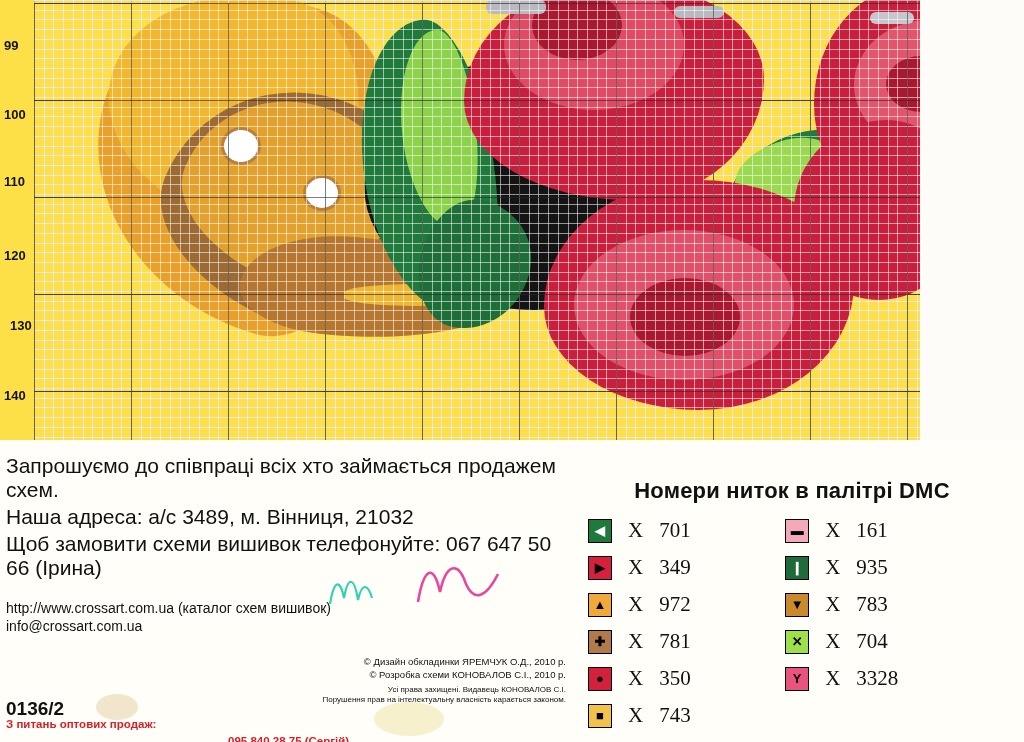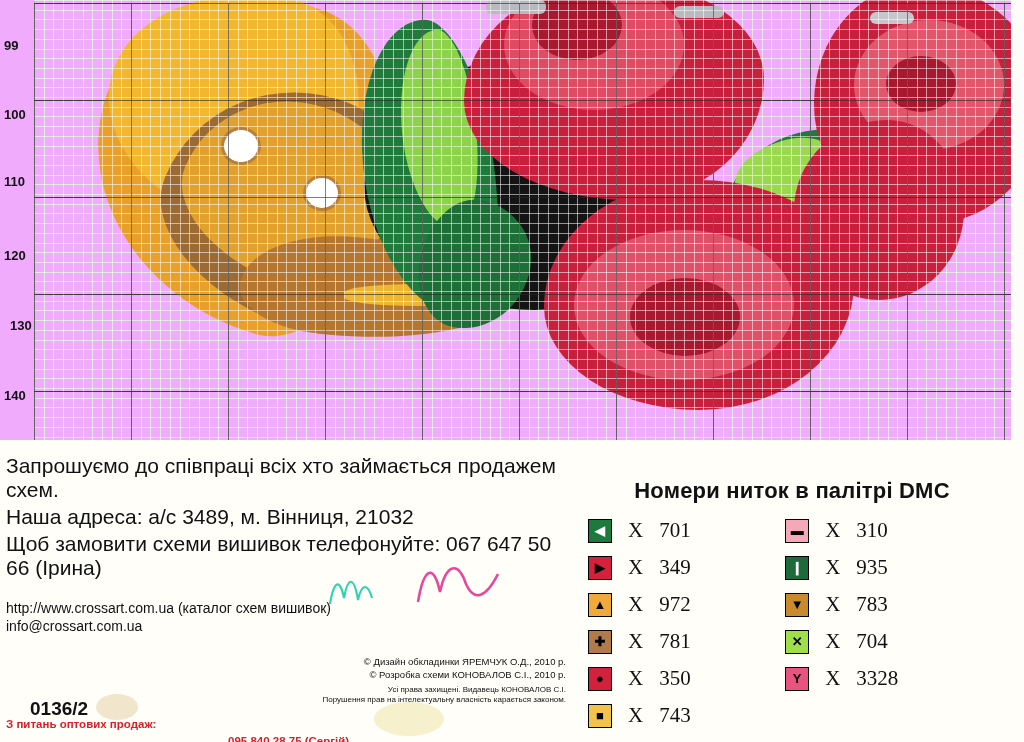--- a/index.html
+++ b/index.html
@@ -5,22 +5,22 @@
   html,body{margin:0;padding:0;}
   body{
     width:1024px;height:742px;
     background:#fdfcf8;
     font-family:"Liberation Sans", sans-serif;
     overflow:hidden;
     position:relative;
   }
   
   #chart-area{
-    position:absolute;left:0;top:0;width:1011px;height:440px;
-    background:#f0abfc;
+    position:absolute;left:0;top:0;width:920px;height:440px;
+    background:#fde047;
     overflow:hidden;
   }
   
   #grid-fine{
     position:absolute;left:34px;top:0;width:990px;height:440px;
     background-image:
       repeating-linear-gradient(to right, #c9c9c9 0px, #c9c9c9 1px, transparent 1px, transparent 9.7px),
       repeating-linear-gradient(to bottom, #c9c9c9 0px, #c9c9c9 1px, transparent 1px, transparent 9.7px);
   }
   #grid-bold{
@@ -47,21 +47,21 @@
   #left-text .l1{font-size:21px;color:#111;margin-bottom:3px;}
   #left-text .blk2{margin-top:20px;}
   #left-text .l2{font-size:14px;color:#111;margin-bottom:2px;}
   #left-text .blk3{margin-top:22px;text-align:right;}
   #left-text .l3{font-size:9.5px;color:#111;margin-bottom:2px;}
   #left-text .l4{font-size:8px;color:#111;margin-bottom:1px;}
   #left-text .blk4{margin-top:14px;position:relative;height:40px;}
   #left-text .red{color:#d81f26;}
   .r-lbl{font-size:11.5px;font-weight:bold;}
   .r-num{font-size:11.5px;font-weight:bold;position:absolute;left:222px;}
-  #doccode{position:absolute;left:6px;top:258px;font-size:19px;font-weight:bold;color:#111;margin-left:24px;}
+  #doccode{position:absolute;left:6px;top:258px;font-size:19px;font-weight:bold;color:#111;}
 
   
   .scribble{position:absolute;}
 
   
   #palette{position:absolute;left:566px;top:38px;width:452px;}
   #palette-title{
     font-size:22px;font-weight:bold;color:#111;text-align:center;
     margin-bottom:14px;letter-spacing:0.2px;
   }
@@ -220,21 +220,21 @@
           <span class="sym-box" style="background:#f2c24a;color:#000000;">■</span>
           <span class="pal-x">X</span>
           <span class="pal-code">743</span>
         </div>
       </div>
 
       <div class="pal-col">
         <div class="pal-row">
           <span class="sym-box" style="background:#f4a8b8;color:#000000;">▬</span>
           <span class="pal-x">X</span>
-          <span class="pal-code">310</span>
+          <span class="pal-code">161</span>
         </div>
         <div class="pal-row">
           <span class="sym-box" style="background:#1d6b3a;color:#ffffff;">❙</span>
           <span class="pal-x">X</span>
           <span class="pal-code">935</span>
         </div>
         <div class="pal-row">
           <span class="sym-box" style="background:#c98a2e;color:#000000;">▼</span>
           <span class="pal-x">X</span>
           <span class="pal-code">783</span>

